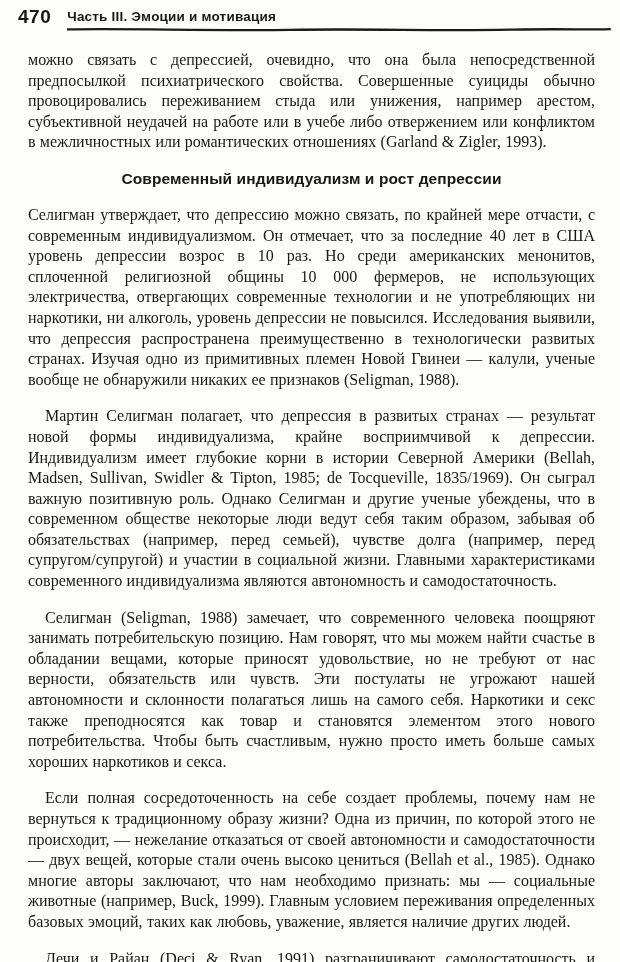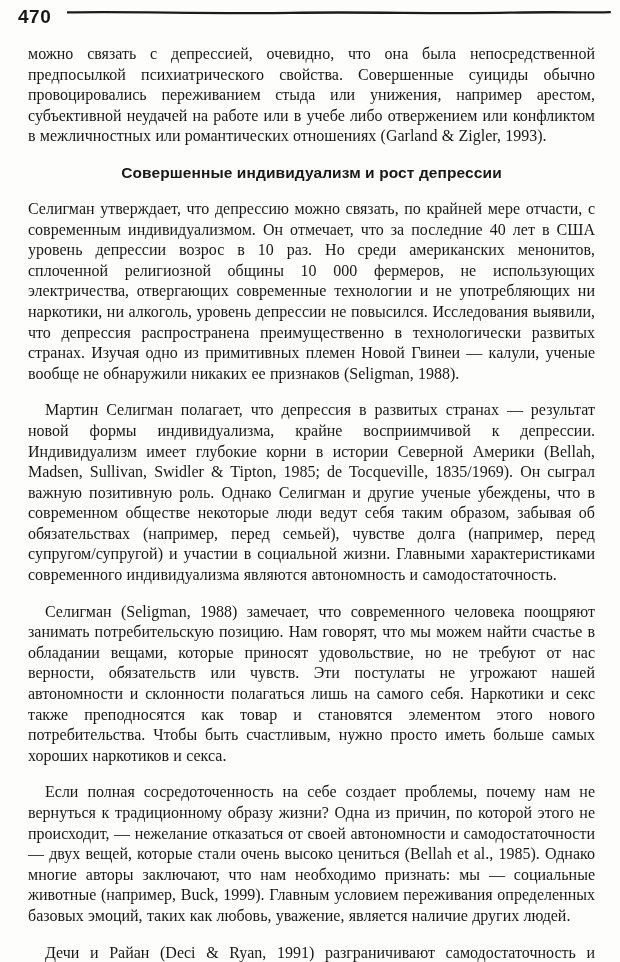--- a/index.html
+++ b/index.html
@@ -79,30 +79,31 @@
   }
 </style>
 </head>
 <body>
 
 <div class="page">
 
   <header class="running-header">
     <span class="page-number">470</span>
     <div class="head-right">
+      <span class="running-title">Часть III. Эмоции и мотивация</span>
       <svg class="head-rule" viewBox="0 0 560 7" preserveAspectRatio="none" aria-hidden="true">
         <path d="M0,2.4 C70,1.2 140,4.0 230,2.8 C320,1.6 380,4.2 460,2.6 C510,1.6 540,3.0 560,2.2" fill="none" stroke="#1c1c1c" stroke-width="2.3"></path>
       </svg>
     </div>
   </header>
 
   <main class="text-block">
     <p class="para no-indent">можно связать с депрессией, очевидно, что она была непосредственной предпосылкой психиатрического свойства. Совершенные суициды обычно провоцировались переживанием стыда или унижения, например арестом, субъективной неудачей на работе или в учебе либо отвержением или конфликтом в межличностных или романтических отношениях (Garland &amp; Zigler, 1993).</p>
 
-    <h2 class="section-heading">Совершенные индивидуализм и рост депрессии</h2>
+    <h2 class="section-heading">Современный индивидуализм и рост депрессии</h2>
 
     <p class="para no-indent">Селигман утверждает, что депрессию можно связать, по крайней мере отчасти, с современным индивидуализмом. Он отмечает, что за последние 40 лет в США уровень депрессии возрос в 10 раз. Но среди американских менонитов, сплоченной религиозной общины 10 000 фермеров, не использующих электричества, отвергающих современные технологии и не употребляющих ни наркотики, ни алкоголь, уровень депрессии не повысился. Исследования выявили, что депрессия распространена преимущественно в технологически развитых странах. Изучая одно из примитивных племен Новой Гвинеи — калули, ученые вообще не обнаружили никаких ее признаков (Seligman, 1988).</p>
 
     <p class="para indent">Мартин Селигман полагает, что депрессия в развитых странах — результат новой формы индивидуализма, крайне восприимчивой к депрессии. Индивидуализм имеет глубокие корни в истории Северной Америки (Bellah, Madsen, Sullivan, Swidler &amp; Tipton, 1985; de Tocqueville, 1835/1969). Он сыграл важную позитивную роль. Однако Селигман и другие ученые убеждены, что в современном обществе некоторые люди ведут себя таким образом, забывая об обязательствах (например, перед семьей), чувстве долга (например, перед супругом/супругой) и участии в социальной жизни. Главными характеристиками современного индивидуализма являются автономность и самодостаточность.</p>
 
     <p class="para indent">Селигман (Seligman, 1988) замечает, что современного человека поощряют занимать потребительскую позицию. Нам говорят, что мы можем найти счастье в обладании вещами, которые приносят удовольствие, но не требуют от нас верности, обязательств или чувств. Эти постулаты не угрожают нашей автономности и склонности полагаться лишь на самого себя. Наркотики и секс также преподносятся как товар и становятся элементом этого нового потребительства. Чтобы быть счастливым, нужно просто иметь больше самых хороших наркотиков и секса.</p>
 
     <p class="para indent">Если полная сосредоточенность на себе создает проблемы, почему нам не вернуться к традиционному образу жизни? Одна из причин, по которой этого не происходит, — нежелание отказаться от своей автономности и самодостаточности — двух вещей, которые стали очень высоко цениться (Bellah et al., 1985). Однако многие авторы заключают, что нам необходимо признать: мы — социальные животные (например, Buck, 1999). Главным условием переживания определенных базовых эмоций, таких как любовь, уважение, является наличие других людей.</p>
 
     <p class="para indent">Дечи и Райан (Deci &amp; Ryan, 1991) разграничивают самодостаточность и самостоятельность. Поощряя людей быть самостоятельнее, они не советуют становиться самодостаточнее. Второе означает, что нам никто не нужен. Самостоятельность же — осуществление выбора, развитие собственных способностей, адаптация к социальной среде, т. е. ответственность за свою жизнь (Deci &amp; Ryan, 1985, 1991).</p>

